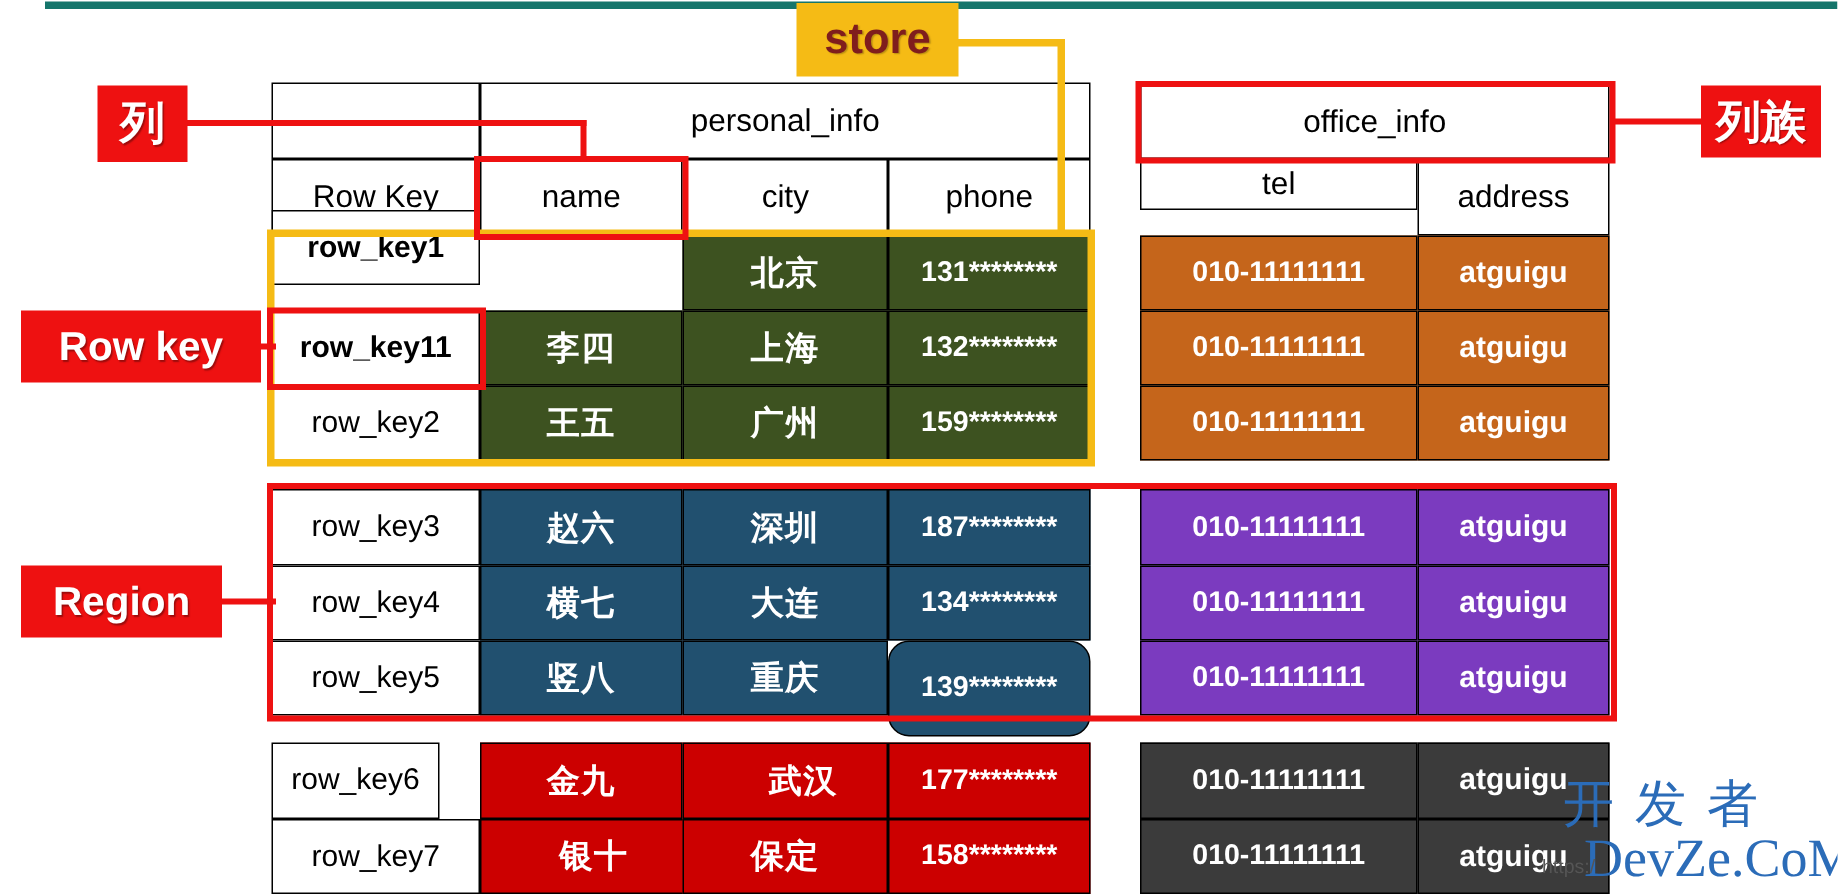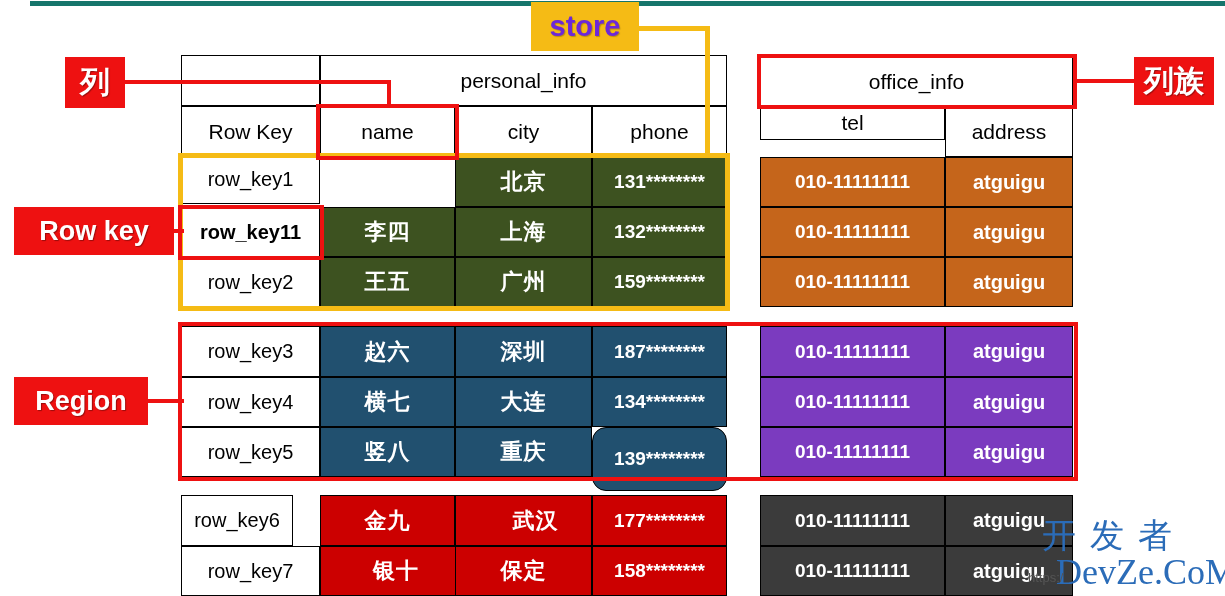--- a/index.html
+++ b/index.html
@@ -21,21 +21,21 @@
   .val{color:#ffffff;font-weight:bold;font-size:20px;}
   .val.cn{font-size:22px;letter-spacing:1px;}
   .val.num{font-size:19px;letter-spacing:0px;}
 
   
   .lbl{position:absolute;box-sizing:border-box;background:#ee1111;color:#fff;
        display:flex;align-items:center;justify-content:center;font-weight:bold;
        text-shadow:1px 1px 1px rgba(0,0,0,.35);}
   .lbl.cn{font-size:30px;}
   .lbl.en{font-size:27px;}
-  .storebox{position:absolute;box-sizing:border-box;background:#f5bb15;color:#6d28d9;
+  .storebox{position:absolute;box-sizing:border-box;background:#f5bb15;color:#7f1d1d;
        display:flex;align-items:center;justify-content:center;font-weight:bold;font-size:29px;
        text-shadow:1px 1px 1px rgba(0,0,0,.25);}
 
   
   .ln{position:absolute;background:#ee1111;}
   .lny{position:absolute;background:#f5bb15;}
 
   
   .outline{position:absolute;box-sizing:border-box;background:transparent;pointer-events:none;}
   .o-red{border:4px solid #ee1111;}
@@ -55,21 +55,21 @@
   <div class="topbar"></div>
 
   <div class="cell hdr" style="left:181px;top:55px;width:139px;height:51px;"></div>
   <div class="cell hdr" style="left:320px;top:55px;width:407px;height:51px;">personal_info</div>
 
   <div class="cell hdr" style="left:181px;top:106px;width:139px;height:51px;">Row Key</div>
   <div class="cell hdr" style="left:320px;top:106px;width:135px;height:51px;">name</div>
   <div class="cell hdr" style="left:455px;top:106px;width:137px;height:51px;">city</div>
   <div class="cell hdr" style="left:592px;top:106px;width:135px;height:51px;">phone</div>
 
-  <div class="cell rowkey" style="left:181px;top:154px;width:139px;height:50px;">row_key1</div>
+  <div class="cell rowkey" style="left:181px;top:140px;width:139px;height:50px;font-weight:bold;">row_key1</div>
   <div class="cell val cn" style="left:455px;top:157px;width:137px;height:50px;background:#3d5220;">北京</div>
   <div class="cell val num" style="left:592px;top:157px;width:135px;height:50px;background:#3d5220;">131********</div>
 
   <div class="cell rowkey" style="left:181px;top:207px;width:139px;height:50px;font-weight:bold;">row_key11</div>
   <div class="cell val cn" style="left:320px;top:207px;width:135px;height:50px;background:#3d5220;">李四</div>
   <div class="cell val cn" style="left:455px;top:207px;width:137px;height:50px;background:#3d5220;">上海</div>
   <div class="cell val num" style="left:592px;top:207px;width:135px;height:50px;background:#3d5220;">132********</div>
 
   <div class="cell rowkey" style="left:181px;top:257px;width:139px;height:50px;">row_key2</div>
   <div class="cell val cn" style="left:320px;top:257px;width:135px;height:50px;background:#3d5220;">王五</div>

